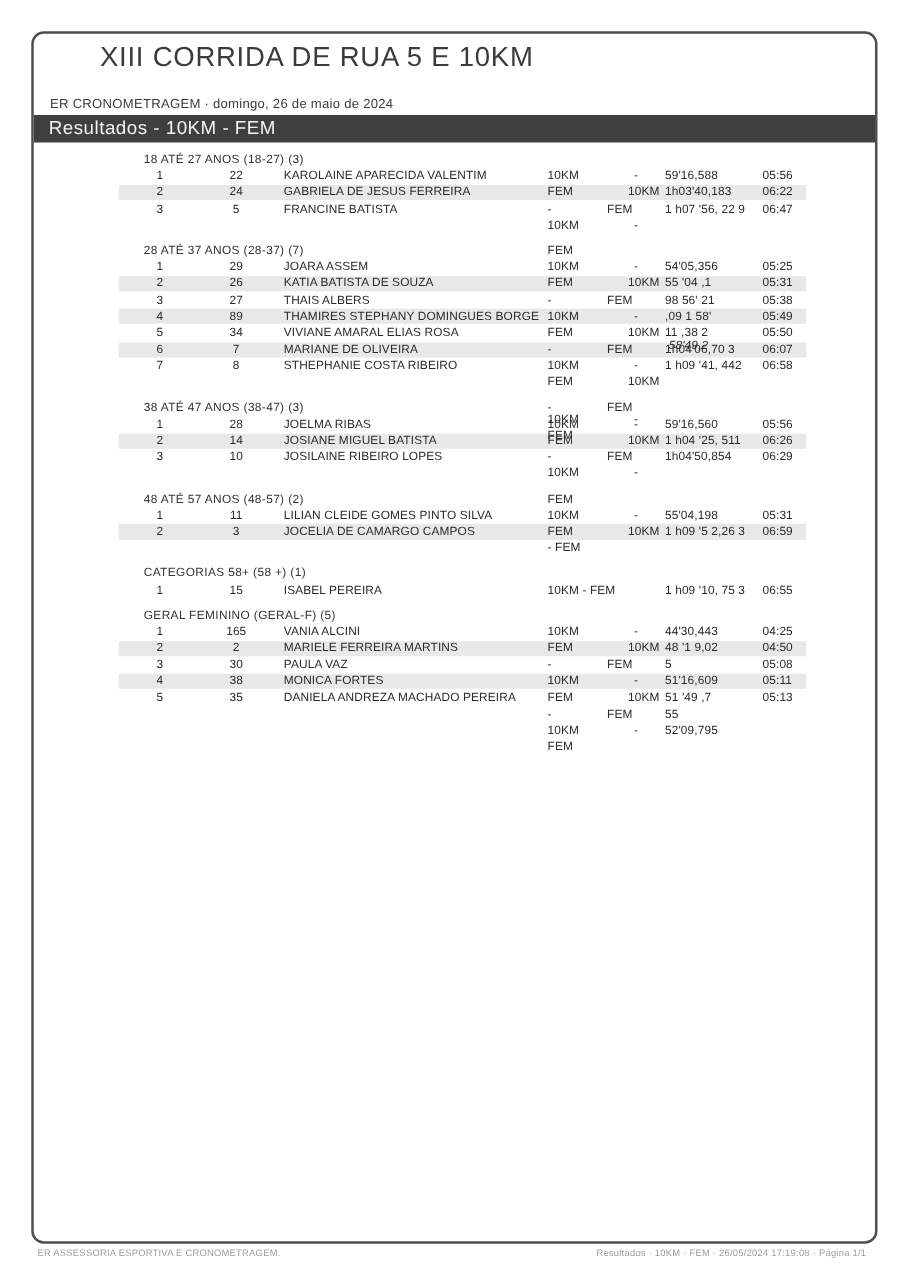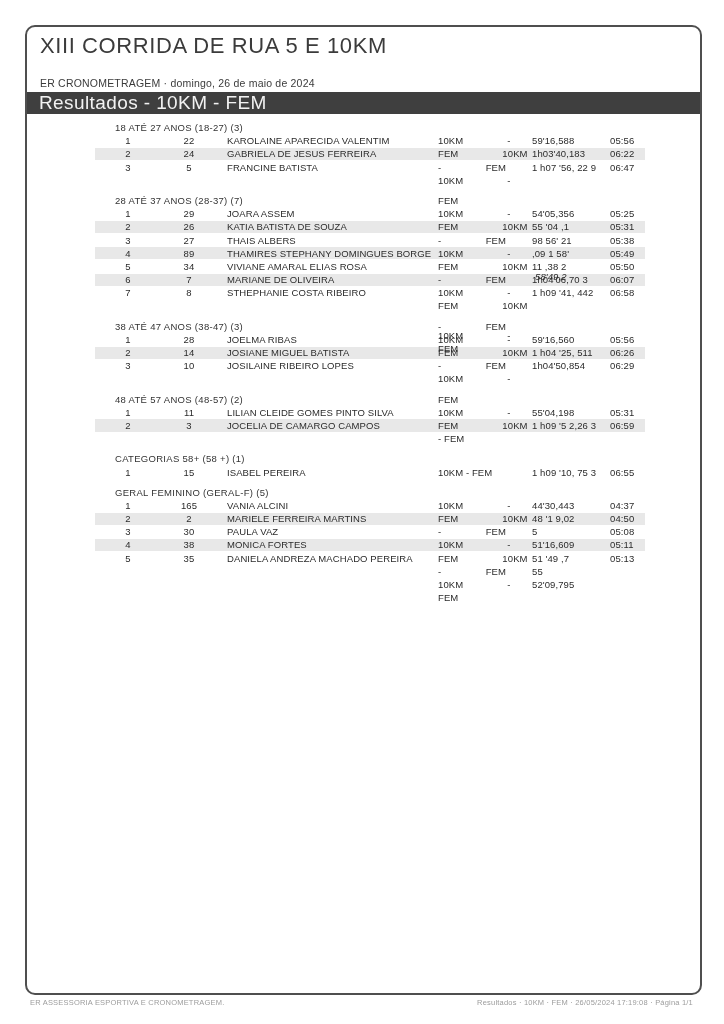--- a/index.html
+++ b/index.html
@@ -6,24 +6,24 @@
   body{
     width:724px;height:1024px;background:#ffffff;position:relative;
     font-family:"Liberation Sans", sans-serif;color:#2b2b2b;
     overflow:hidden;
   }
   .sheet{
     position:absolute;left:25px;top:25px;width:673px;height:966px;
     border:2px solid #4f4f4f;border-radius:10px;overflow:hidden;background:#fff;
   }
   .hdr{padding:7px 13px 3px;}
-  .doc-title{font-size:22px;line-height:24px;color:#3b3b3b;letter-spacing:0.6px;font-weight:400;}
+  .doc-title{font-size:22px;line-height:24px;color:#3b3b3b;letter-spacing:0.6px;font-weight:400;margin-left:40px;}
   .doc-subtitle{font-size:10.5px;line-height:12px;margin-top:19px;color:#3b3b3b;letter-spacing:0.2px;}
   .band{
-    background:#3f3f3f;color:#f2f2f2;font-size:19px;line-height:16px;
+    background:#3f3f3f;color:#f2f2f2;font-size:15px;line-height:16px;
     padding:3px 12px;letter-spacing:0.4px;
   }
   
   .thead{position:relative;height:18px;margin-top:14px;font-size:9.5px;color:#4a4a4a;}
   .tbody{margin-top:5px;}
   .c{position:absolute;top:0;white-space:nowrap;}
   .c-classif{left:68px;width:66px;text-align:center;}
   .c-numero{left:134px;width:56px;text-align:center;}
   .c-nome{left:200px;width:215px;}
   .c-mod{left:411px;width:94px;display:flex;justify-content:space-between;padding-right:26px;box-sizing:border-box;gap:44px;}
@@ -295,21 +295,21 @@
       </div>
       <div class="line">
         <span class="c c-classif">1</span>
         <span class="c c-numero">165</span>
         <span class="c c-nome">VANIA ALCINI</span>
         <span class="c c-mod">
           <span>10KM</span>
           <span>-</span>
         </span>
         <span class="c c-tempo">44'30,443</span>
-        <span class="c c-pace">04:37</span>
+        <span class="c c-pace">04:25</span>
       </div>
       <div class="line">
         <div class="bg"></div>
         <span class="c c-classif">2</span>
         <span class="c c-numero">2</span>
         <span class="c c-nome">MARIELE FERREIRA MARTINS</span>
         <span class="c c-mod">
           <span>FEM</span>
           <span>10KM</span>
         </span>

